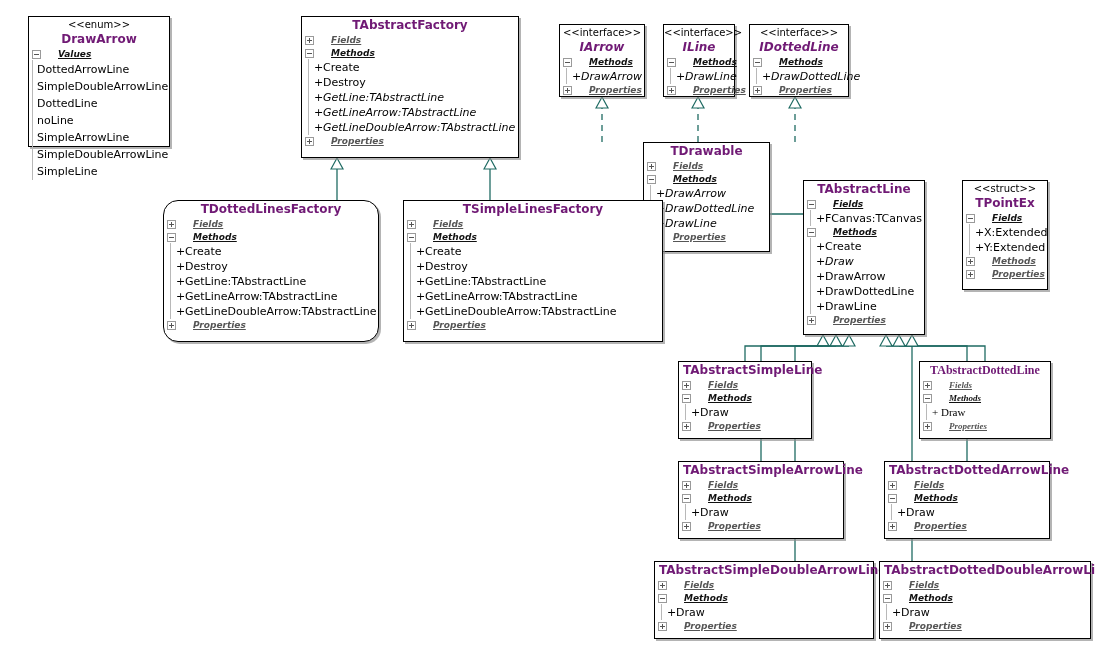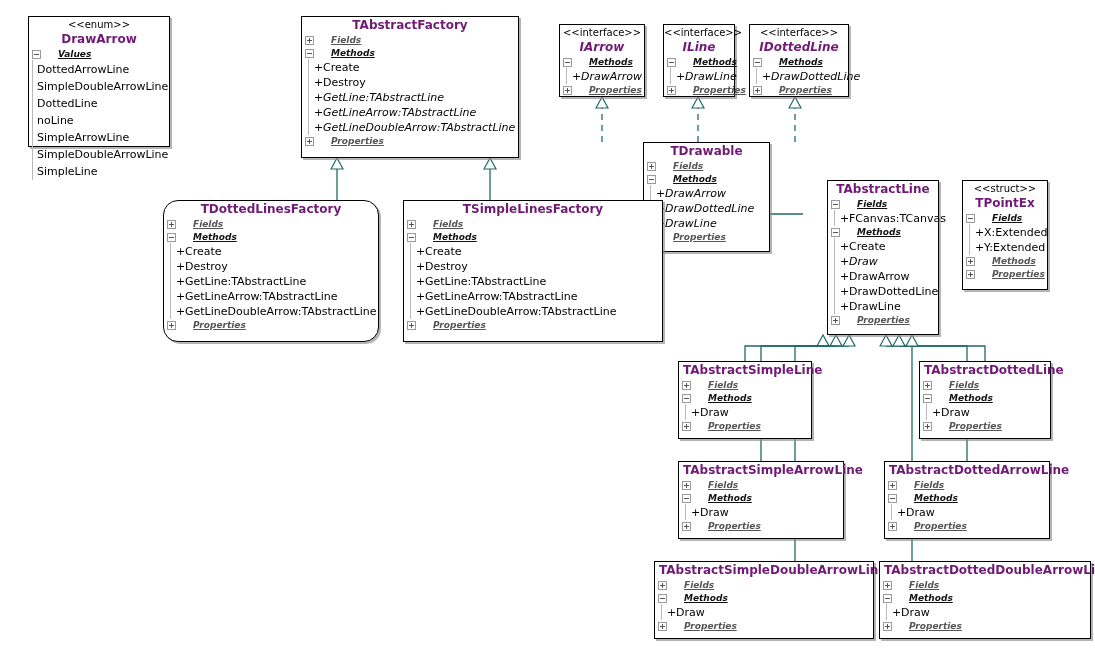--- a/index.html
+++ b/index.html
@@ -236,21 +236,21 @@
           <span class="lbl">Methods</span>
         </div>
         <div class="member abs"><span class="vis">+</span><span>DrawArrow</span></div>
         <div class="member abs"><span class="vis">+</span><span>DrawDottedLine</span></div>
         <div class="member abs"><span class="vis">+</span><span>DrawLine</span></div>
         <div class="section dim">
           <span class="box-toggle plus"></span>
           <span class="lbl">Properties</span>
         </div>
       </div>
-      <div class="uml" style="left: 803px; top: 180px; width: 112px; height: 155px; margin-left: 24px;">
+      <div class="uml" style="left: 803px; top: 180px; width: 122px; height: 155px;">
         <div class="cname">TAbstractLine</div>
         <div class="section">
           <span class="box-toggle"></span>
           <span class="lbl">Fields</span>
         </div>
         <div class="member"><span class="vis">+</span><span>FCanvas:TCanvas</span></div>
         <div class="section">
           <span class="box-toggle"></span>
           <span class="lbl">Methods</span>
         </div>
@@ -331,21 +331,21 @@
         <div class="section">
           <span class="box-toggle"></span>
           <span class="lbl">Methods</span>
         </div>
         <div class="member"><span class="vis">+</span><span>Draw</span></div>
         <div class="section dim">
           <span class="box-toggle plus"></span>
           <span class="lbl">Properties</span>
         </div>
       </div>
-      <div class="uml" style="left: 919px; top: 361px; width: 132px; height: 78px;">
+      <div class="uml" style="left: 919px; top: 361px; width: 132px; height: 78px; font-family: Liberation Serif, serif;">
         <div class="cname">TAbstractDottedLine</div>
         <div class="section dim">
           <span class="box-toggle plus"></span>
           <span class="lbl">Fields</span>
         </div>
         <div class="section">
           <span class="box-toggle"></span>
           <span class="lbl">Methods</span>
         </div>
         <div class="member"><span class="vis">+</span><span>Draw</span></div>

